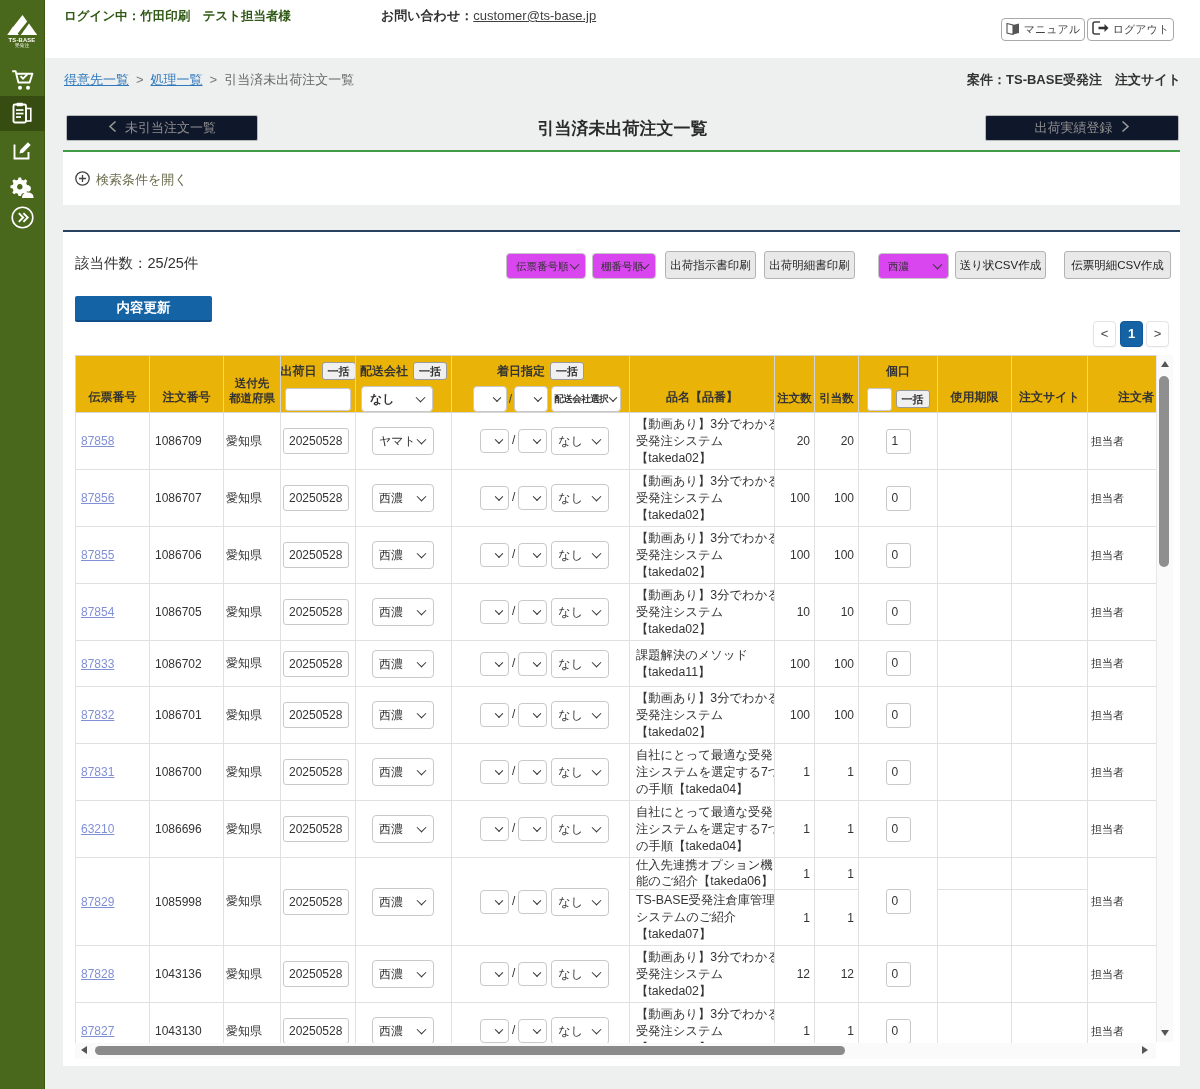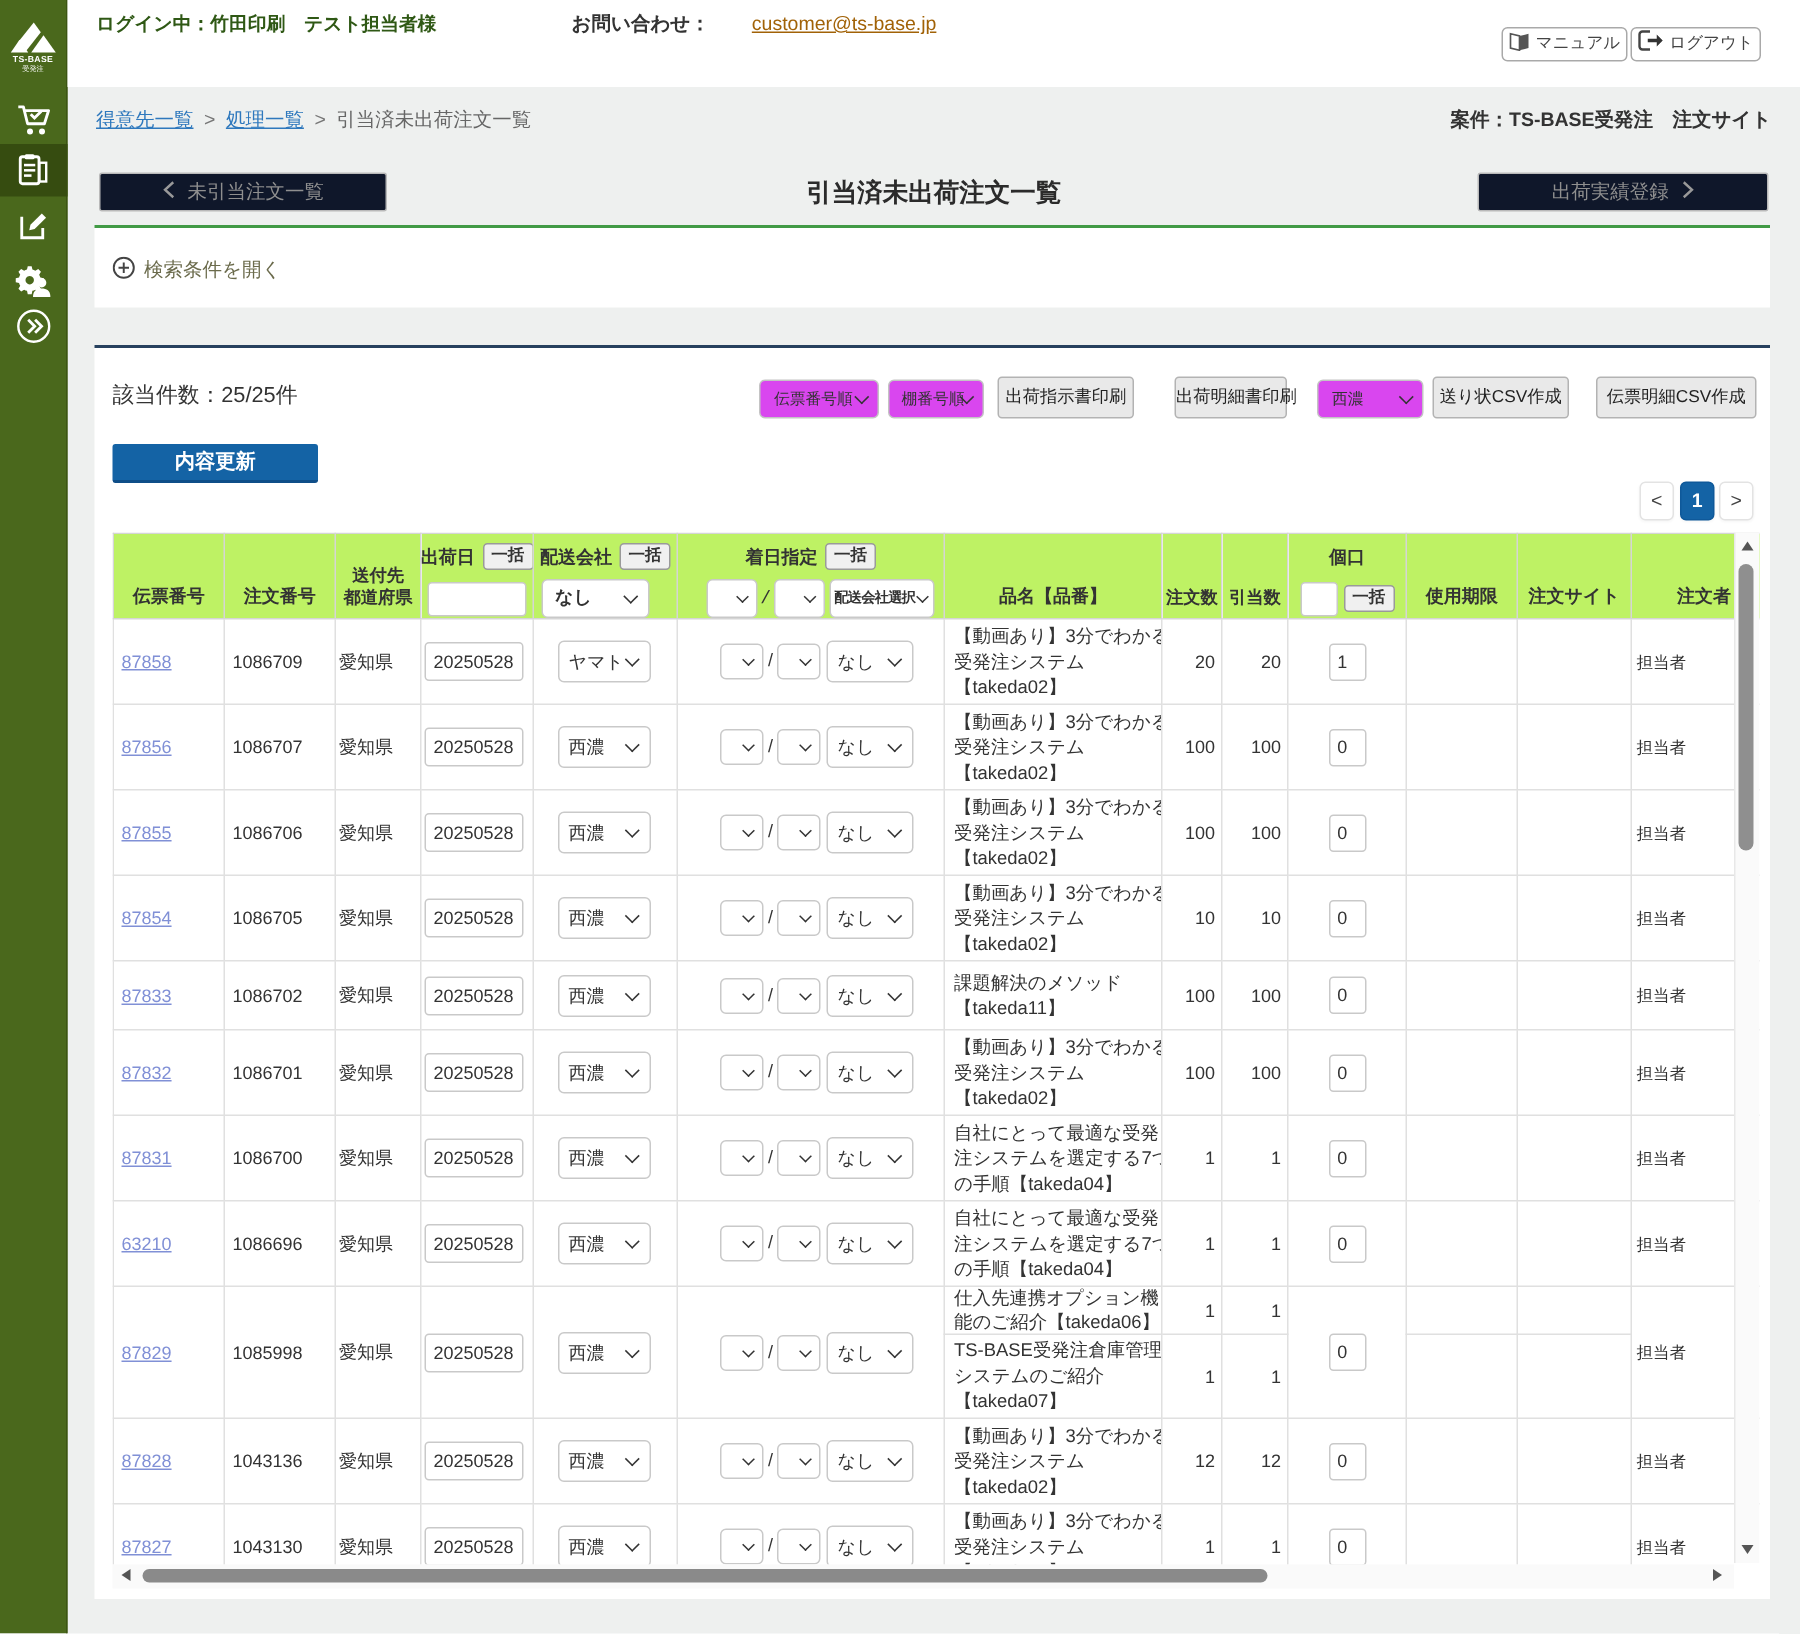--- a/index.html
+++ b/index.html
@@ -6,21 +6,21 @@
 body{font-family:"Liberation Sans",sans-serif;background:#eef0ef;color:#333;position:relative;}
 
 #sidebar{position:absolute;left:0;top:0;width:45px;height:1089px;background:#4a681c;border-right:1px solid #3c5513;}
 #sidebar .icon{position:absolute;left:0;width:44px;text-align:center;}
 #side-active{position:absolute;left:0;top:96px;width:45px;height:35px;background:#364c10;}
 
 #header{position:absolute;left:45px;top:0;width:1155px;height:58px;background:#fff;}
 #login{position:absolute;left:19px;top:8px;font-size:12.5px;font-weight:bold;color:#2f5815;white-space:nowrap;}
 #contact{position:absolute;left:336px;top:7px;font-size:13px;white-space:nowrap;}
 #contact b{color:#333;}
-#contact a{color:#a16207;margin-left:28px;}
+#contact a{color:#404040;}
 #telrow{position:absolute;left:336px;top:30px;font-size:13px;color:#333;white-space:nowrap;}
 .hbtn{position:absolute;top:18px;height:23px;background:#fff;border:1px solid #a9a9a9;border-radius:4px;font-size:11px;color:#444;line-height:21px;text-align:center;white-space:nowrap;}
 
 #crumbs{position:absolute;left:64px;top:71px;font-size:13px;color:#666;}
 #crumbs a{color:#2e78bd;}
 #anken{position:absolute;right:19px;top:71px;font-size:13px;font-weight:bold;color:#333;white-space:nowrap;}
 
 .tbtn{position:absolute;top:115px;height:26px;background:#0f172a;border:1px solid #b9b9b9;border-radius:2px;font-size:13px;color:#8f8f8f;line-height:24px;text-align:center;white-space:nowrap;}
 #ptitle{position:absolute;left:45px;right:0;top:117px;text-align:center;font-size:17px;font-weight:bold;color:#2b2b2b;}
 
@@ -32,21 +32,21 @@
 .sel{position:relative;display:inline-block;background:#d946ef;border:1px solid #c4c4c4;border-radius:4px;font-size:10.5px;color:#333;white-space:nowrap;overflow:hidden;}
 .sel .cv{position:absolute;right:7px;top:50%;width:7px;height:7px;border-right:1.8px solid #333;border-bottom:1.8px solid #333;transform:translateY(-70%) rotate(45deg);}
 .gbtn{position:absolute;top:19px;height:28px;background:#e9e9e9;border:1px solid #b3b3b3;border-radius:3px;font-size:11.5px;color:#222;text-align:center;line-height:26px;white-space:nowrap;}
 #upd{position:absolute;left:12px;top:64px;width:137px;height:26px;background:#1463a5;border-bottom:2px solid #0f4e88;border-radius:2px;color:#fff;font-size:13.5px;font-weight:bold;text-align:center;line-height:24px;}
 .pg{position:absolute;top:89px;width:23px;height:26px;border:1px solid #e3e3e3;border-radius:4px;background:#fff;color:#444;font-size:13px;text-align:center;line-height:24px;box-shadow:0 1px 2px rgba(0,0,0,0.04);}
 .pg.on{background:#1463a5;border-color:#0f599a;color:#fff;font-weight:bold;}
 
 #tclip{position:absolute;left:12px;top:123px;width:1098px;height:688px;overflow:hidden;}
 table{border-collapse:collapse;table-layout:fixed;width:1109px;}
 td,th{border:1px solid #e0e0e0;font-size:12.5px;color:#333;overflow:hidden;white-space:nowrap;}
-th{background:#bef264;border-color:#d5d5d5;font-size:12px;font-weight:bold;vertical-align:bottom;padding:0 1px 6px 1px;text-align:center;font-family:Liberation Mono, monospace;}
+th{background:#eab308;border-color:#d5d5d5;font-size:12px;font-weight:bold;vertical-align:bottom;padding:0 1px 6px 1px;text-align:center;}
 th.ctl{vertical-align:top;padding:5px 1px 0 1px;}
 .hl{height:20px;display:flex;align-items:center;justify-content:center;gap:5px;}
 .hc{height:26px;margin-top:5px;display:flex;align-items:center;justify-content:center;}
 td{background:#fff;vertical-align:middle;text-align:left;padding-left:5px;}
 td.c3{padding-left:2px;font-size:12px;}
 td.c4{padding-left:2px;}
 td.c5{padding-left:16px;}
 td.c6{padding-left:28px;}
 td.pn{text-align:left;padding:2px 6px;font-size:12.3px;line-height:17px;}
 td.pns{text-align:left;padding:0 6px;font-size:12.3px;line-height:15.5px;white-space:nowrap;}
@@ -131,21 +131,21 @@
     <div class="inner"><span style="vertical-align:-2px;margin-right:6px;"><svg width="15" height="15" viewBox="0 0 15 15" style="">
           <circle cx="7.5" cy="7.5" r="6.7" fill="none" stroke="#444" stroke-width="1.3"></circle>
           <path d="M7.5 4 v7 M4 7.5 h7" stroke="#444" stroke-width="1.3"></path>
         </svg></span>検索条件を開く</div>
   </div>
 <div id="mainpanel">
   <div id="cnt">該当件数：25/25件</div>
   <span class="sel" style="position:absolute;left:443px;top:21px;width:80px;height:26px;line-height:24px;"><span style="padding-left:9px;">伝票番号順</span><span class="cv"></span></span>
   <span class="sel" style="position:absolute;left:529px;top:21px;width:64px;height:26px;line-height:24px;"><span style="padding-left:8px;">棚番号順</span><span class="cv"></span></span>
   <div class="gbtn" style="left:602px;width:91px;">出荷指示書印刷</div>
-  <div class="gbtn" style="left:720px;width:75px;">出荷明細書印刷</div>
+  <div class="gbtn" style="left:701px;width:91px;">出荷明細書印刷</div>
   <span class="sel" style="position:absolute;left:815px;top:21px;width:71px;height:26px;line-height:24px;"><span style="padding-left:9px;">西濃</span><span class="cv"></span></span>
   <div class="gbtn" style="left:892px;width:91px;">送り状CSV作成</div>
   <div class="gbtn" style="left:1001px;width:107px;">伝票明細CSV作成</div>
   <div id="upd">内容更新</div>
   <div class="pg" style="left:1030px;">&lt;</div>
   <div class="pg on" style="left:1057px;">1</div>
   <div class="pg" style="left:1083px;">&gt;</div>
   <div id="tclip">
     <table>
         <colgroup>

